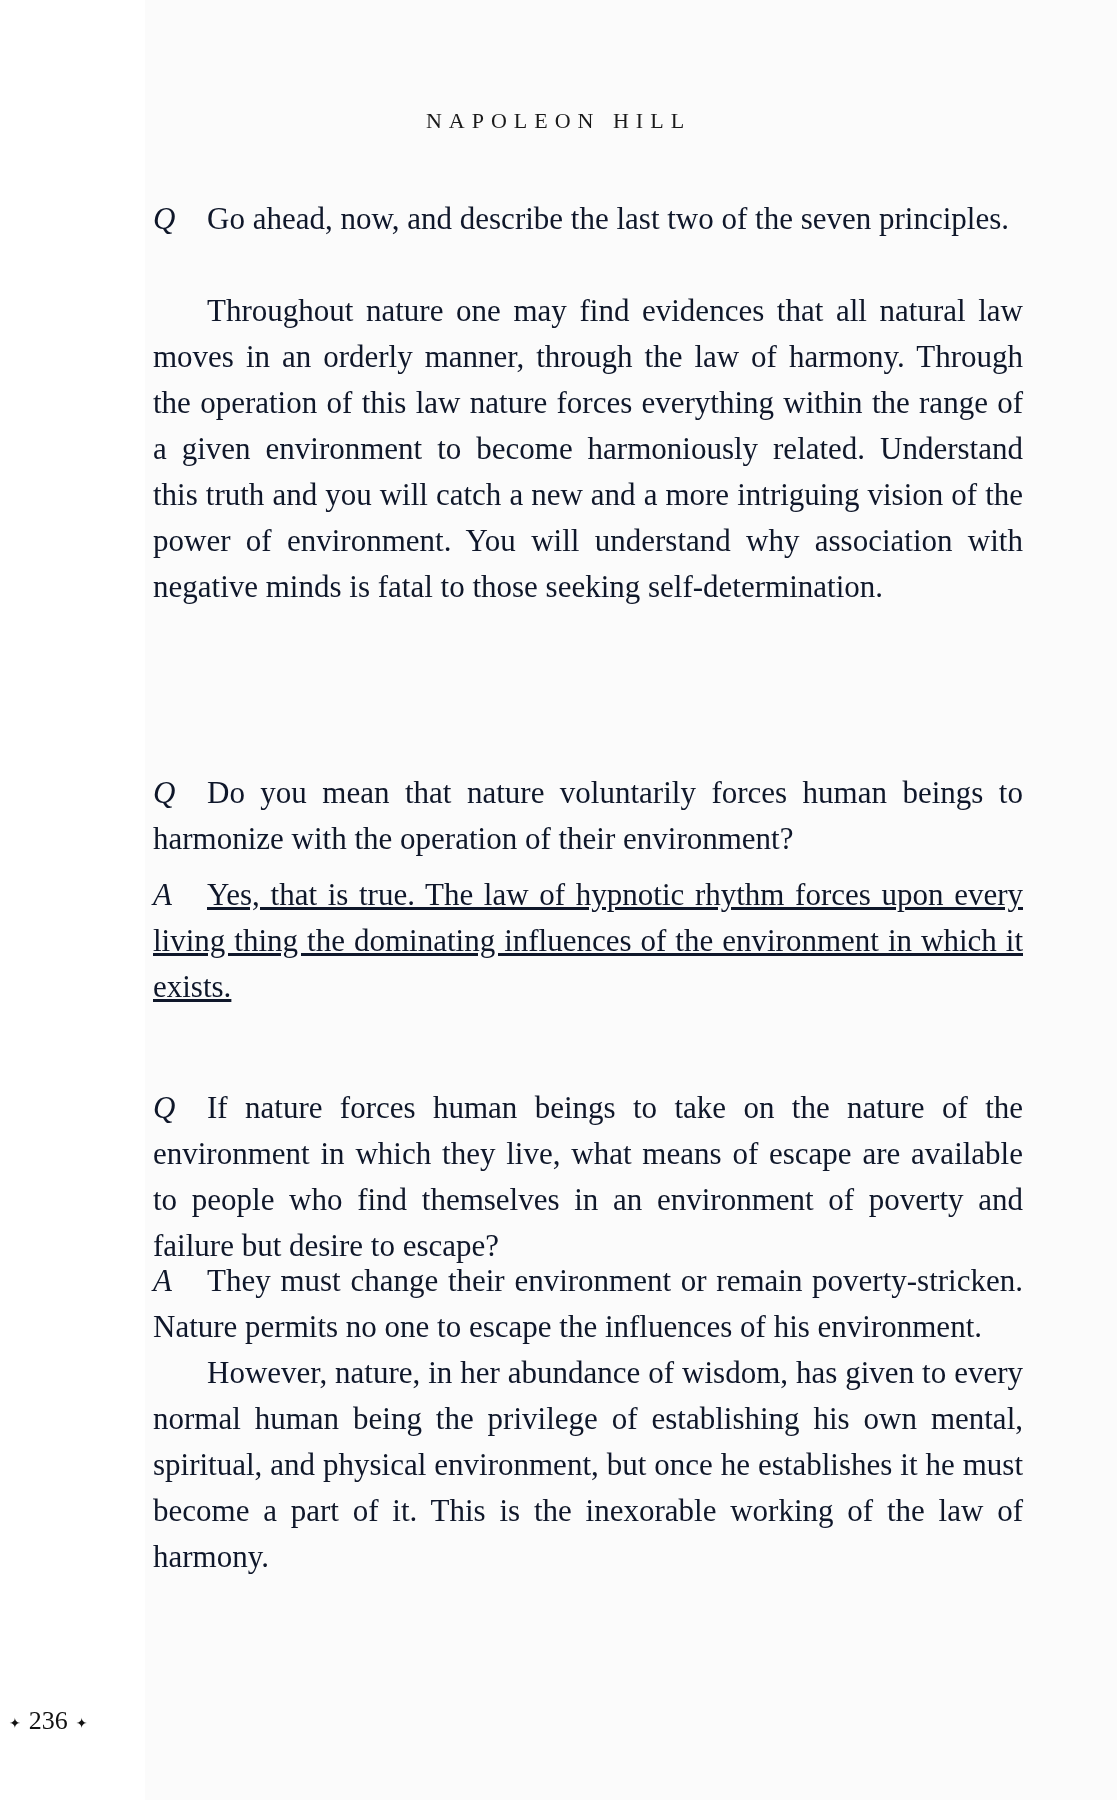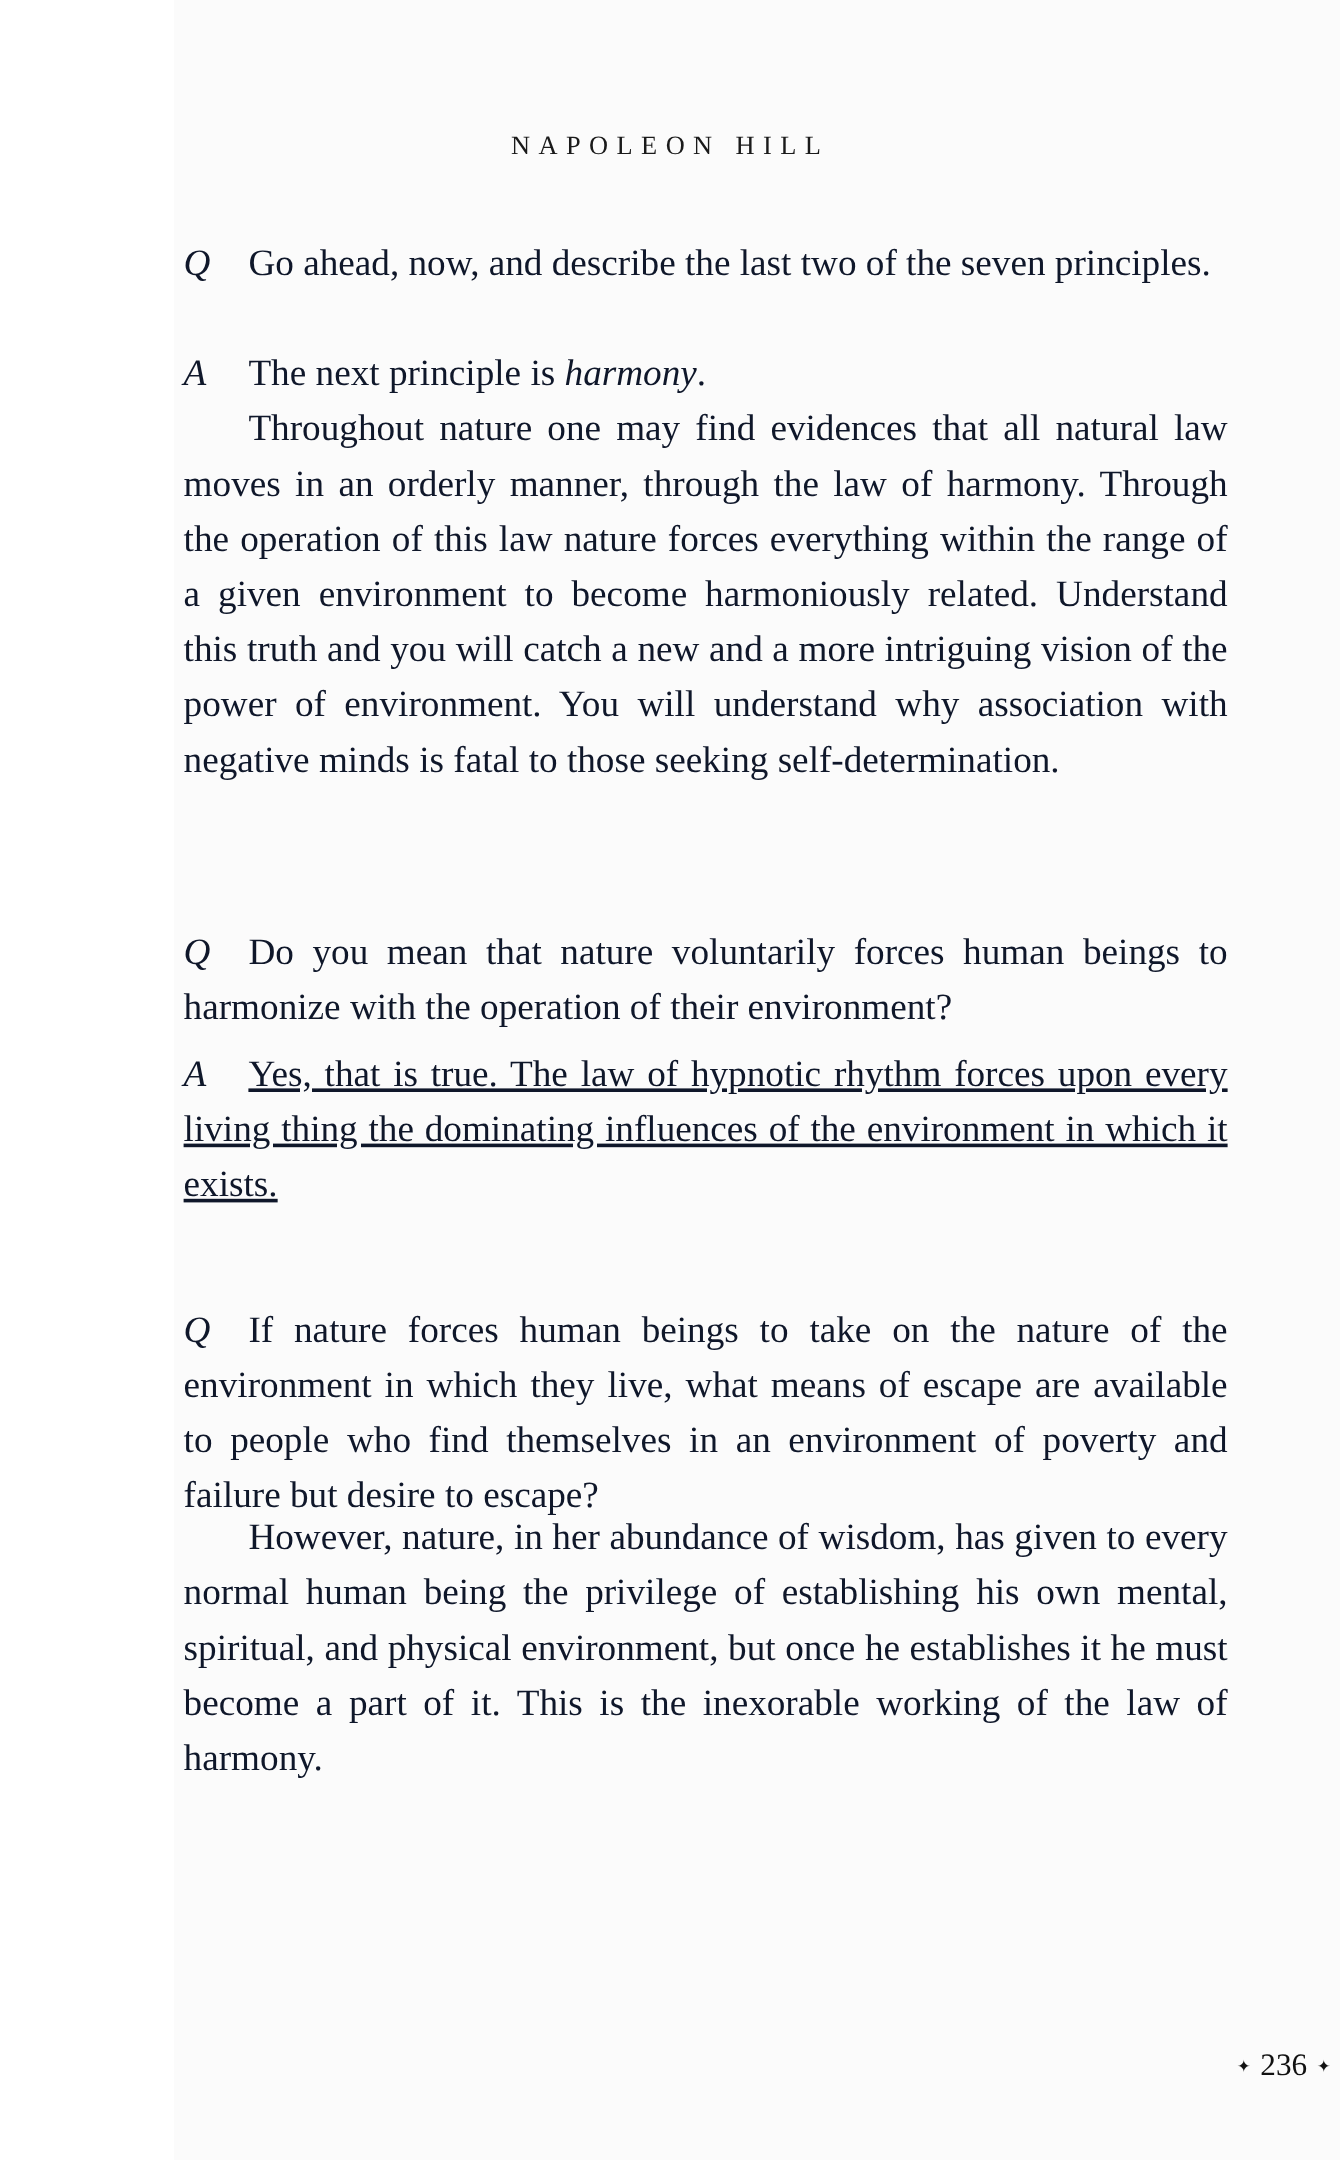--- a/index.html
+++ b/index.html
@@ -21,52 +21,52 @@
     position: absolute; left: 153px; width: 870px;
     font-family: "Liberation Serif", serif;
     font-size: 31px; line-height: 46px; color: #0f172a;
     text-align: justify;
   }
   .text-block p { margin: 0; }
   .lbl { font-style: italic; display: inline-block; width: 54px; }
   .indent { text-indent: 54px; }
   em { font-style: italic; }
   .folio {
-    position: absolute; left: 1px; right: 0; top: 1706px; text-align: right;
+    position: absolute; left: 1px; right: 0; top: 1706px; text-align: left;
     font-family: "Liberation Serif", serif; font-size: 26px; color: #111;
   }
   .orn { font-size: 14px; vertical-align: middle; margin: 0 8px; }
 </style>
 </head>
 <body>
 
 <div class="page"></div>
 
 <div class="running-head">NAPOLEON HILL</div>
 
 <div class="text-block" style="top:196px;">
   <p><span class="lbl">Q</span><span>Go ahead, now, and describe the last two of the seven principles.</span></p>
 </div>
 
 <div class="text-block" style="top:288px;">
-  <p><span class="lbl">A</span><span>The next principle is </span><em>harmony</em><span>.</span></p>
   <p class="indent">Throughout nature one may find evidences that all natural law moves in an orderly manner, through the law of harmony. Through the operation of this law nature forces everything within the range of a given environment to become harmoniously related. Understand this truth and you will catch a new and a more intriguing vision of the power of environment. You will understand why association with negative minds is fatal to those seeking self-determination.</p>
 </div>
 
 <div class="text-block" style="top:770px;">
   <p><span class="lbl">Q</span><span>Do you mean that nature voluntarily forces human beings to harmonize with the operation of their environment?</span></p>
 </div>
 
 <div class="text-block" style="top:872px;text-decoration:underline;">
   <p><span class="lbl">A</span><span>Yes, that is true. The law of hypnotic rhythm forces upon every living thing the dominating influences of the environment in which it exists.</span></p>
 </div>
 
 <div class="text-block" style="top:1065px;margin-top:20px;">
   <p><span class="lbl">Q</span><span>If nature forces human beings to take on the nature of the environment in which they live, what means of escape are available to people who find themselves in an environment of poverty and failure but desire to escape?</span></p>
 </div>
 
 <div class="text-block" style="top:1258px;">
+  <p><span class="lbl">A</span><span>They must change their environment or remain poverty-stricken. Nature permits no one to escape the influences of his environment.</span></p>
   <p class="indent">However, nature, in her abundance of wisdom, has given to every normal human being the privilege of establishing his own mental, spiritual, and physical environment, but once he establishes it he must become a part of it. This is the inexorable working of the law of harmony.</p>
 </div>
 
 <div class="folio">
   <span class="orn">✦</span><span>236</span><span class="orn">✦</span>
 </div>
 
 </body></html>

